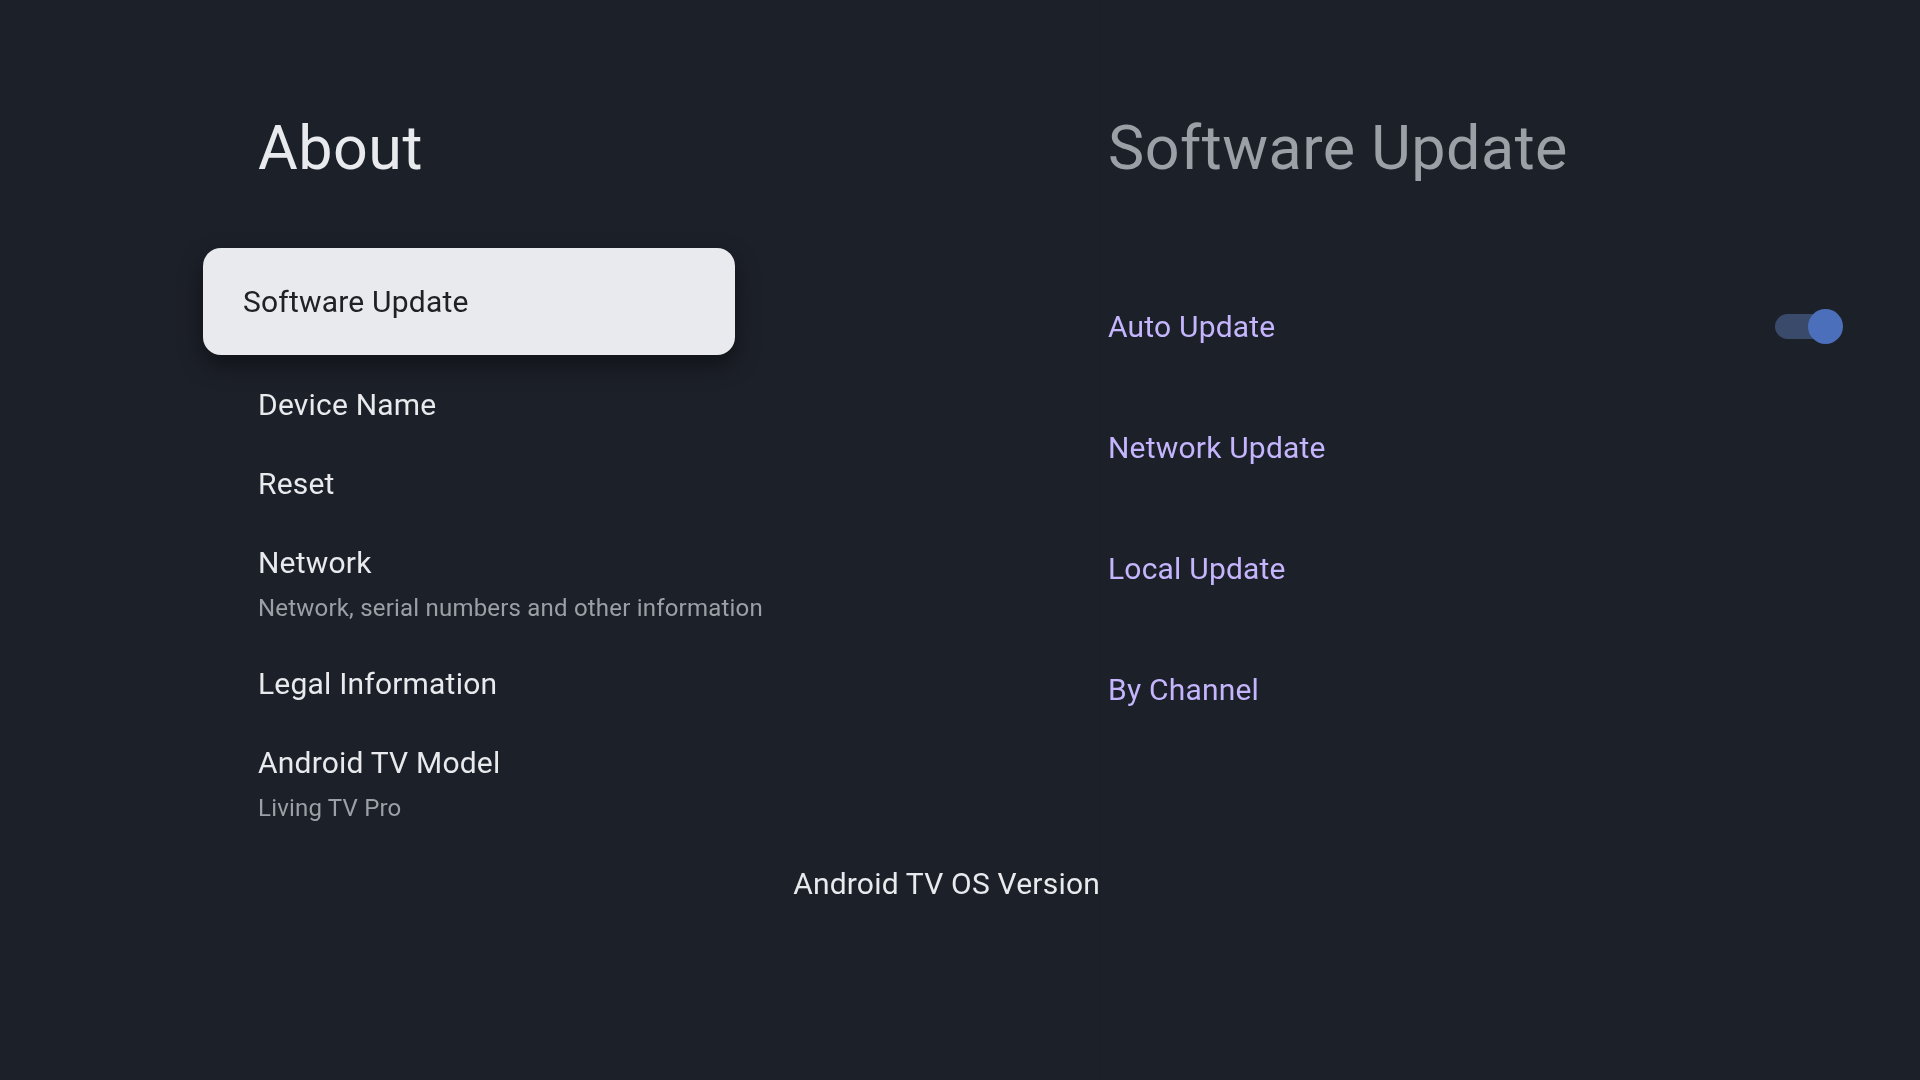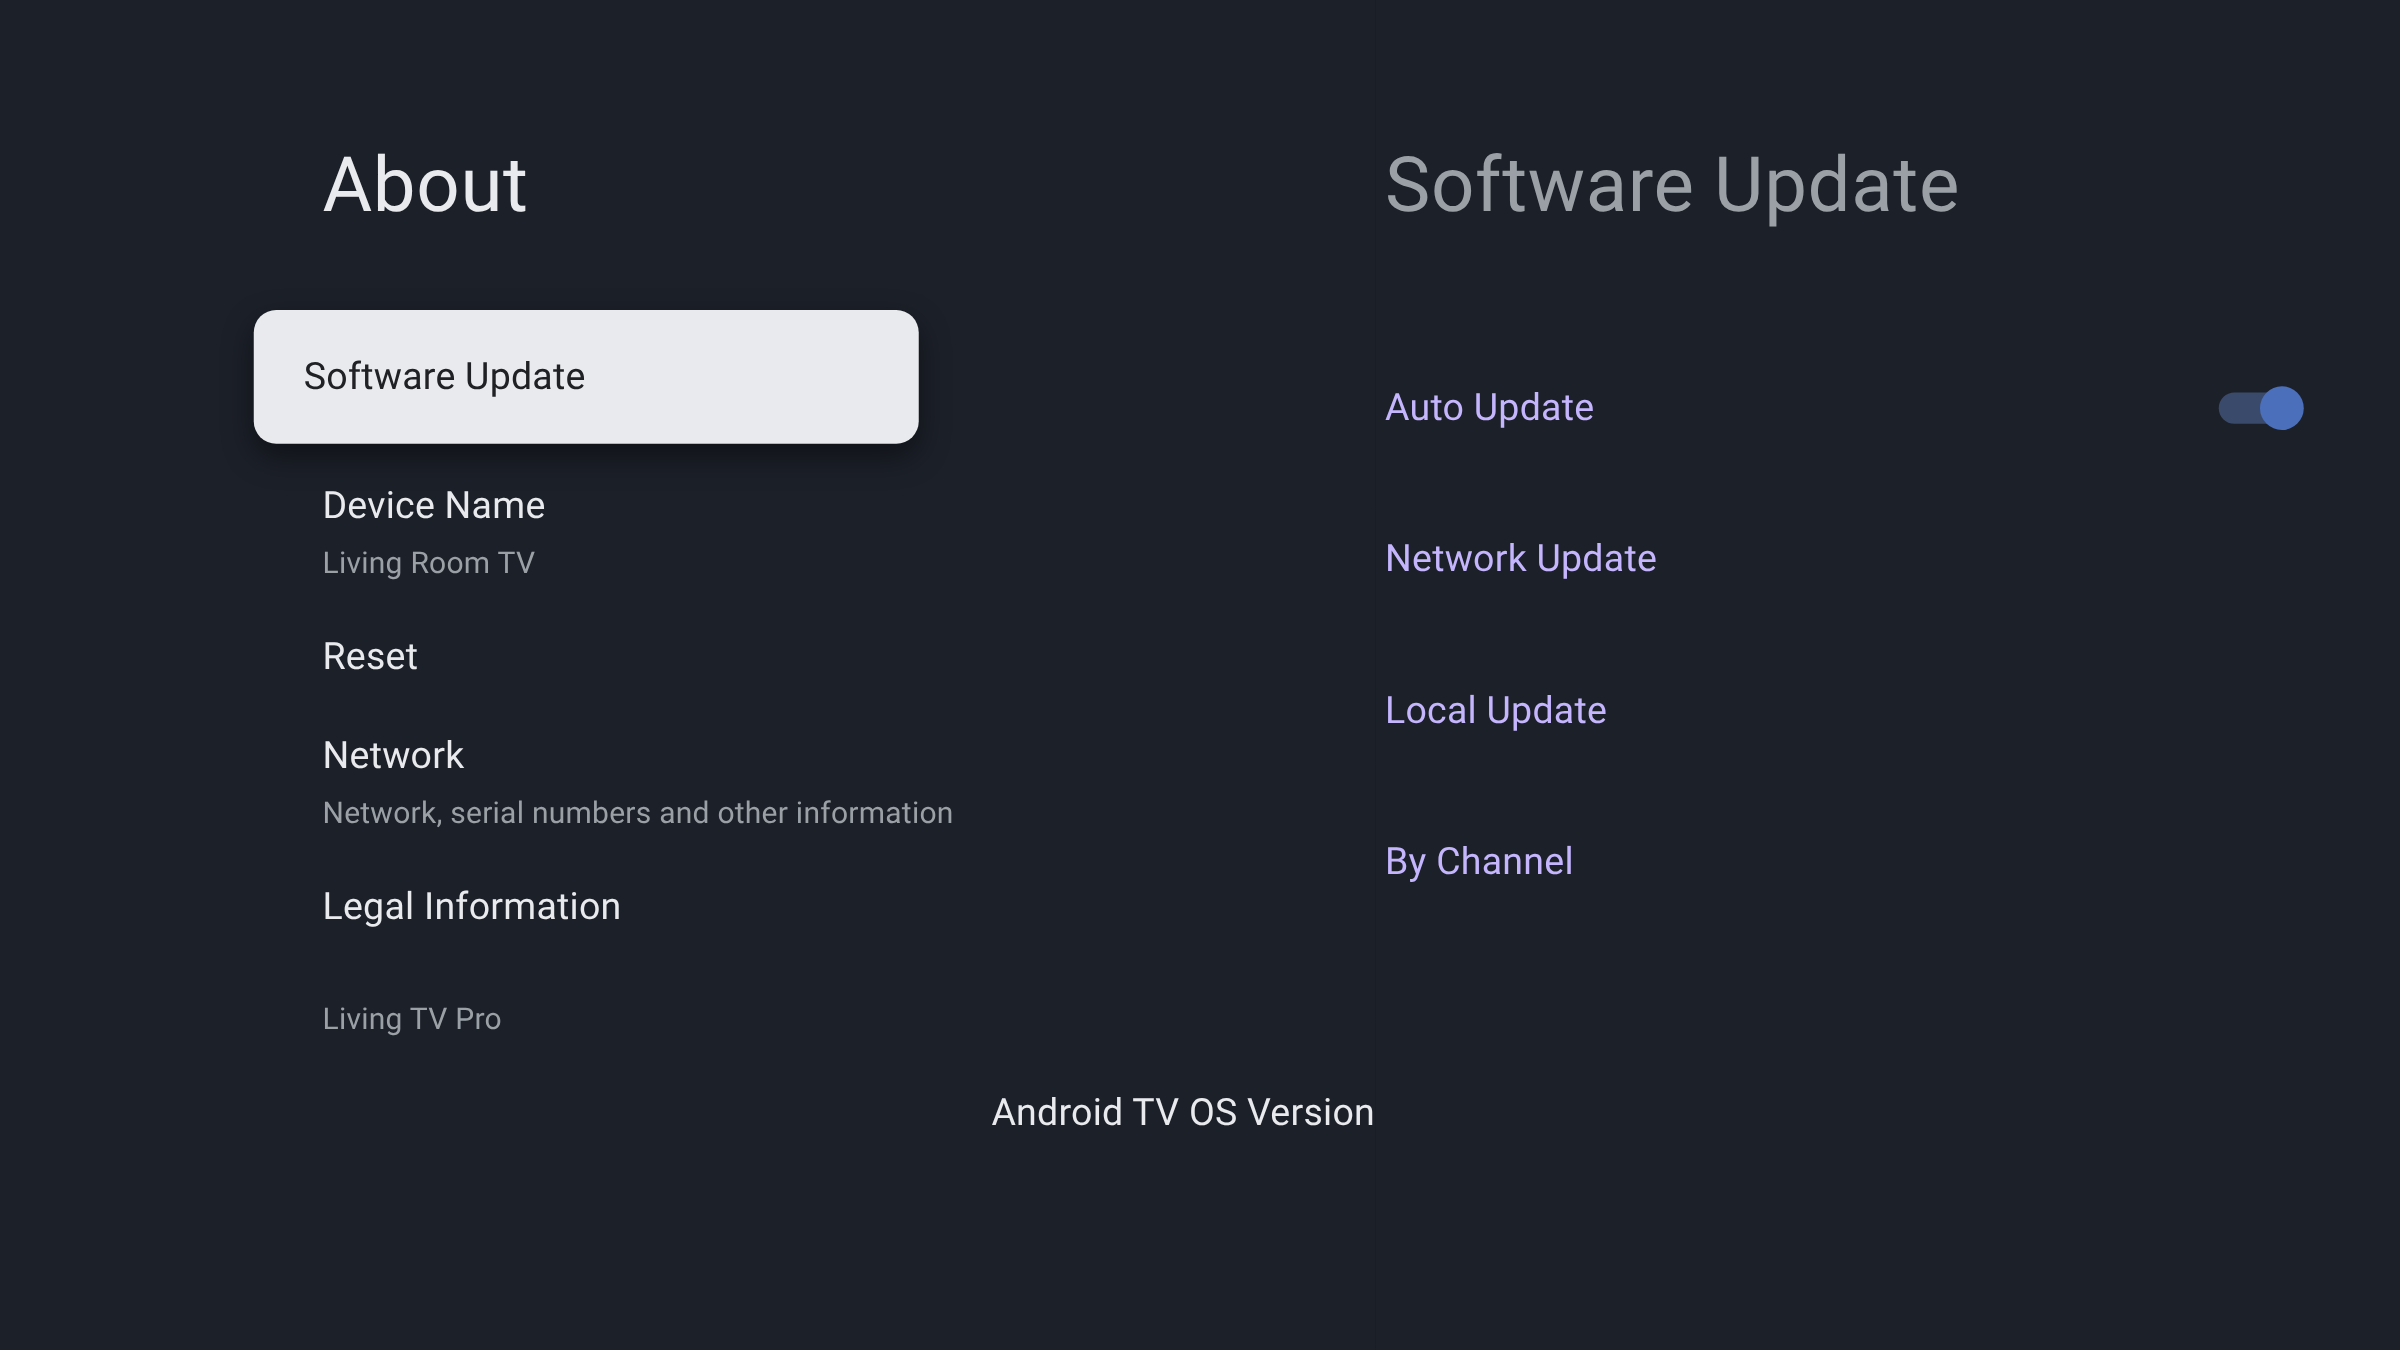--- a/index.html
+++ b/index.html
@@ -146,37 +146,37 @@
   <div class="left-panel">
     <h1 class="page-title">About</h1>
     <ul class="menu-list">
 
       <li class="menu-item selected">
         <div class="menu-item-title">Software Update</div>
       </li>
 
       <li class="menu-item">
         <div class="menu-item-title">Device Name</div>
-        <div class="menu-item-subtitle">Living Room TV</div>
       </li>
 
       <li class="menu-item">
         <div class="menu-item-title">Reset</div>
       </li>
 
       <li class="menu-item">
         <div class="menu-item-title">Network</div>
         <div class="menu-item-subtitle">Network, serial numbers and other information</div>
       </li>
 
       <li class="menu-item">
         <div class="menu-item-title">Legal Information</div>
       </li>
 
       <li class="menu-item">
+        <div class="menu-item-title">Android TV Model</div>
         <div class="menu-item-subtitle">Living TV Pro</div>
       </li>
 
       <li class="menu-item" style="padding-bottom:0;text-align:right;">
         <div class="menu-item-title">Android TV OS Version</div>
       </li>
 
     </ul>
   </div>
 

